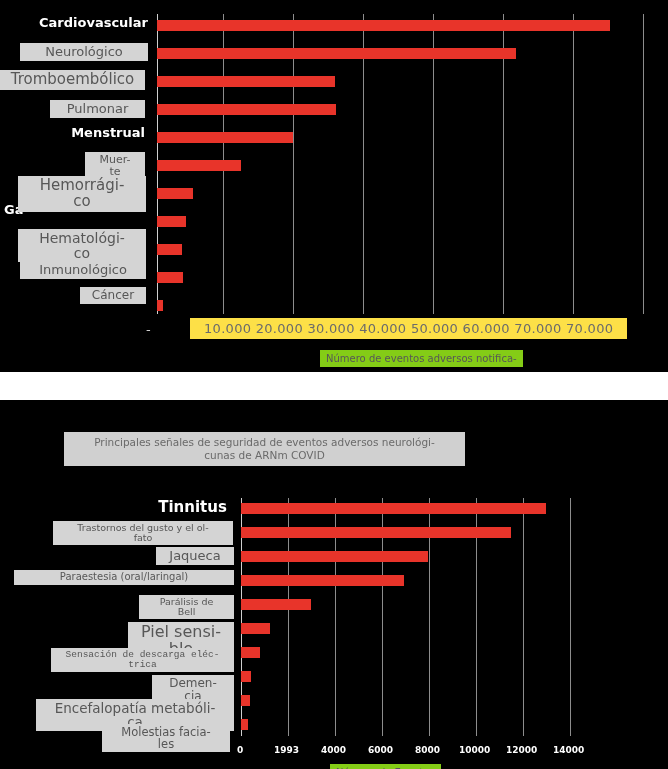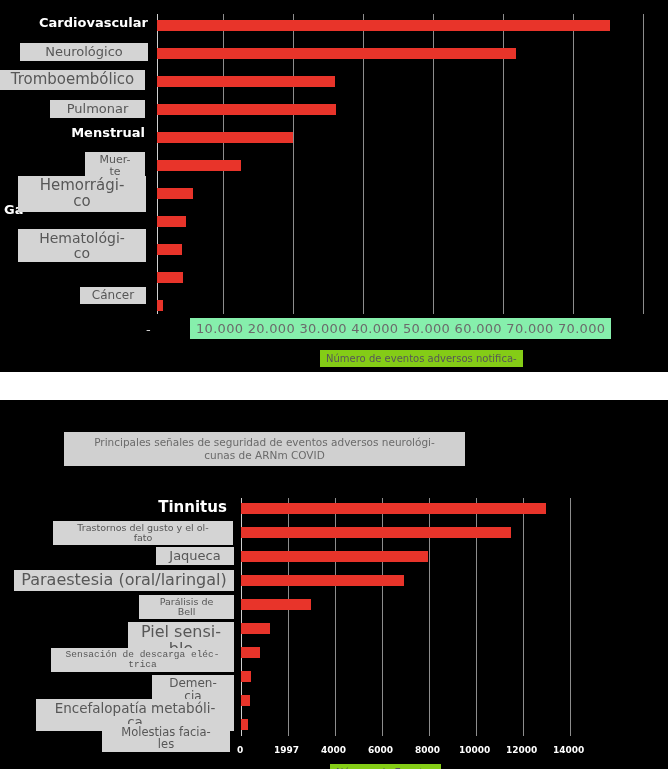--- a/index.html
+++ b/index.html
@@ -21,22 +21,22 @@
   .chip{position:absolute;background:#d4d4d4;color:#575757;
         text-align:center;line-height:1.05;padding:2px 4px;box-sizing:border-box;}
   .chip.plain{background:transparent;color:#ffffff;font-weight:bold;padding:0;}
 
   .xtitle-chip{position:absolute;background:#84cc16;color:#575757;
         text-align:center;padding:3px 6px;white-space:nowrap;box-sizing:border-box;}
 
   .title-chip{position:absolute;background:#d0d0d0;color:#6a6a6a;
         text-align:center;line-height:1.25;padding:4px 8px;box-sizing:border-box;}
 
-  .xband{position:absolute;background:#86efac;color:#6b6b6b;
-        white-space:nowrap;padding:3px 6px;box-sizing:border-box;letter-spacing:.3px;}
+  .xband{position:absolute;background:#fde047;color:#6b6b6b;
+        white-space:nowrap;padding:3px 14px;box-sizing:border-box;letter-spacing:.3px;}
 
   .btick{position:absolute;color:#ffffff;font-weight:bold;font-size:9px;white-space:nowrap;}
   .dash{position:absolute;color:#cfcfcf;}
 </style>
 </head>
 <body>
 
 <div class="page">
 
   <div class="panel" id="panel-top">
@@ -81,20 +81,21 @@
 te</div>
 
     <div class="chip plain" style="left:4px;top:203px;font-size:13px;text-align:left;">Ga</div>
 
     <div class="chip" style="left:18px;top:176px;width:128px;font-size:15px;white-space:pre-line;">Hemorrági-
 co</div>
 
     <div class="chip" style="left:18px;top:229px;width:128px;font-size:14px;white-space:pre-line;">Hematológi-
 co</div>
 
+    <div class="chip" style="left:20px;top:261px;width:126px;font-size:13px;">Inmunológico</div>
 
     <div class="chip" style="left:80px;top:287px;width:66px;font-size:12px;">Cáncer</div>
 
     <div class="dash" style="left:146px;top:322px;font-size:13px;">-</div>
     <div class="xband" style="left:190px;top:318px;font-size:13px;">10.000 20.000 30.000 40.000 50.000 60.000 70.000 70.000</div>
 
     <div class="xtitle-chip" style="left:320px;top:350px;font-size:10px;">Número de eventos adversos notifica-</div>
   </div>
 
   <div class="panel" id="panel-bottom">
@@ -133,42 +134,42 @@
 les: 290"></div>
     </div>
 
     <div class="chip plain" style="left:145px;top:100px;width:95px;font-size:15px;text-align:center;">Tinnitus</div>
 
     <div class="chip" style="left:53px;top:121px;width:180px;font-size:9.5px;white-space:pre-line;">Trastornos del gusto y el ol-
 fato</div>
 
     <div class="chip" style="left:156px;top:147px;width:78px;font-size:13px;">Jaqueca</div>
 
-    <div class="chip" style="left:14px;top:170px;width:220px;font-size:16px;">Paraestesia (oral/laringal)</div>
+    <div class="chip" style="left:14px;top:170px;width:220px;font-size:10px;">Paraestesia (oral/laringal)</div>
 
     <div class="chip" style="left:139px;top:195px;width:95px;font-size:9.5px;white-space:pre-line;">Parálisis de
 Bell</div>
 
     <div class="chip" style="left:128px;top:222px;width:106px;font-size:16px;white-space:pre-line;">Piel sensi-
 ble</div>
 
     <div class="chip" style="left:51px;top:248px;width:183px;font-size:9.5px;white-space:pre-line;font-family:Liberation Mono, monospace;">Sensación de descarga eléc-
 trica</div>
 
     <div class="chip" style="left:152px;top:275px;width:82px;font-size:12px;white-space:pre-line;">Demen-
 cia</div>
 
     <div class="chip" style="left:36px;top:299px;width:198px;font-size:13.5px;white-space:pre-line;">Encefalopatía metabóli-
 ca</div>
 
     <div class="chip" style="left:102px;top:324px;width:128px;font-size:11.5px;white-space:pre-line;">Molestias facia-
 les</div>
 
     <div class="btick" style="left:237px;top:345px;">0</div>
-    <div class="btick" style="left:274px;top:345px;">1997</div>
+    <div class="btick" style="left:274px;top:345px;">1993</div>
     <div class="btick" style="left:321px;top:345px;">4000</div>
     <div class="btick" style="left:368px;top:345px;">6000</div>
     <div class="btick" style="left:415px;top:345px;">8000</div>
     <div class="btick" style="left:459px;top:345px;">10000</div>
     <div class="btick" style="left:506px;top:345px;">12000</div>
     <div class="btick" style="left:553px;top:345px;">14000</div>
 
     <div class="xtitle-chip" style="left:330px;top:364px;font-size:10px;">Número de Eventos</div>
   </div>
 

